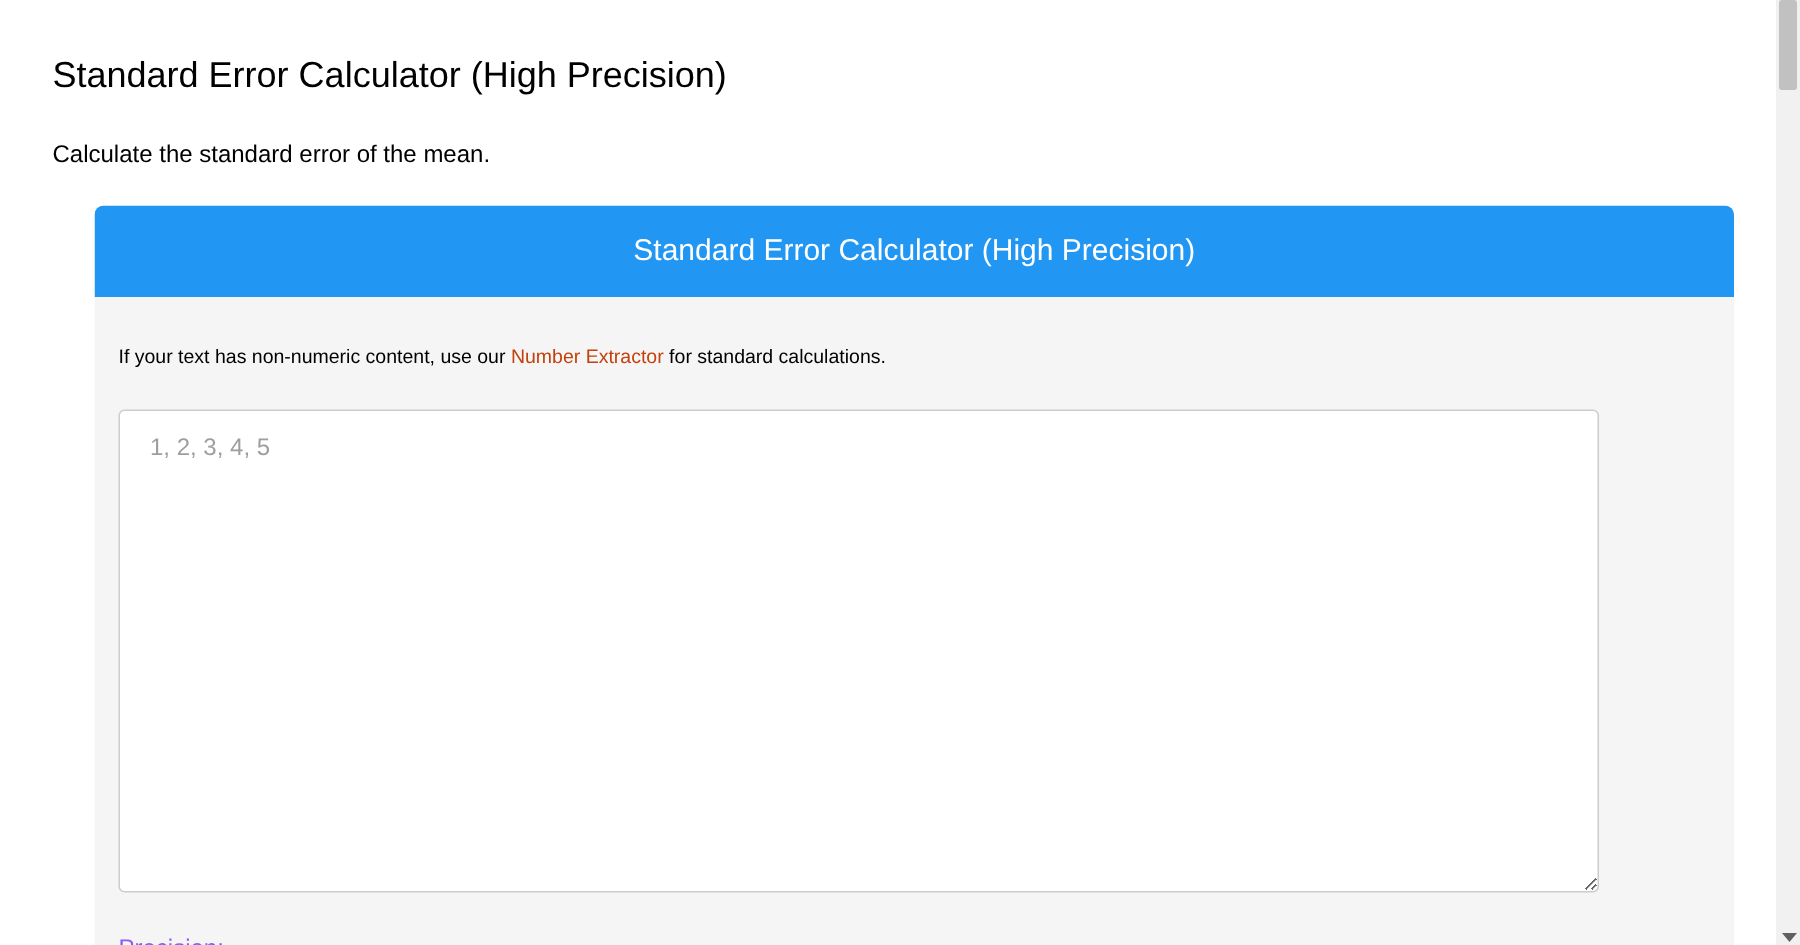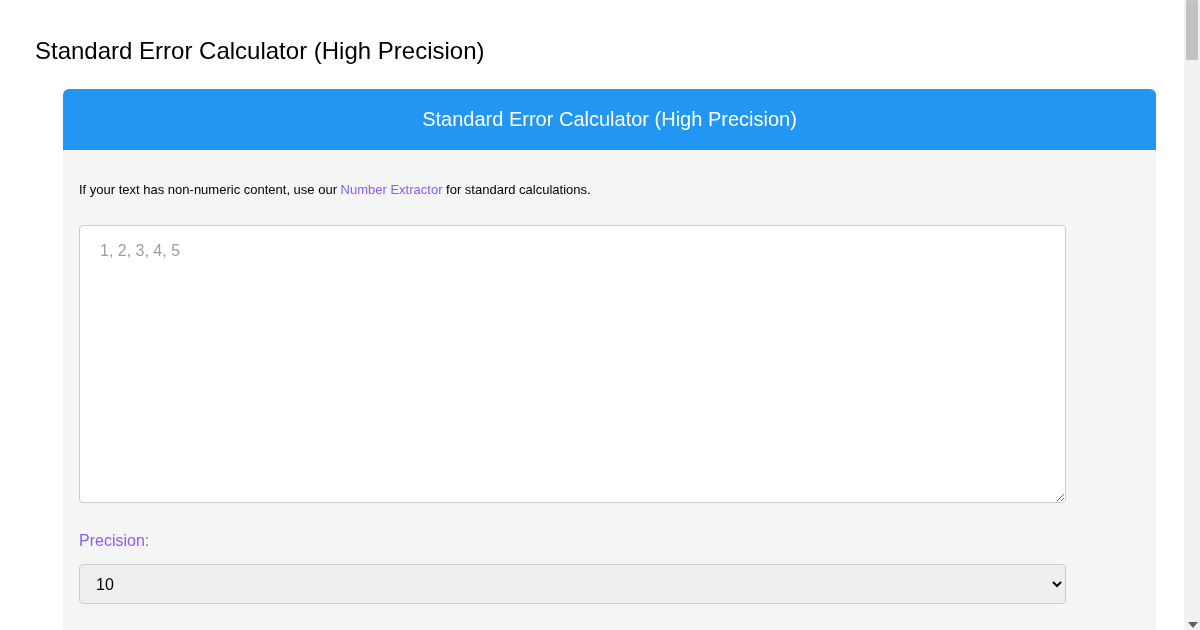--- a/index.html
+++ b/index.html
@@ -61,27 +61,27 @@
     font-weight: 700;
     cursor: pointer;
   }
   .hint {
     font-size: 13px;
     color: #000;
     margin-top: 8px;
     font-weight: 400;
   }
   .hint .link2 {
-    color: #8b5cf6;
+    color: #c2410c;
     cursor: pointer;
   }
   .textarea {
     display: block;
     width: 987px;
-    height: 278px;
+    height: 322px;
     margin-top: 28px;
     padding: 16px 20px;
     border: 1px solid #ccc;
     border-radius: 4px;
     background: #fff;
     font-size: 16px;
     color: #000;
     resize: both;
     font-family: inherit;
   }
@@ -130,20 +130,21 @@
     border-left: 5px solid transparent;
     border-right: 5px solid transparent;
     border-top: 6px solid #606060;
   }
 </style>
 </head>
 <body>
 
 <div class="outer">
   <h1 class="page-title">Standard Error Calculator (High Precision)</h1>
+  <p class="page-subtitle">Calculate the standard error of the mean.</p>
 
   <div class="panel">
     <div class="panel-header">Standard Error Calculator (High Precision)</div>
     <div class="panel-body">
 
 
       <p class="hint">
         <span>If your text has non-numeric content, use our </span><span class="link2">Number Extractor</span><span> for standard calculations.</span>
       </p>
 

